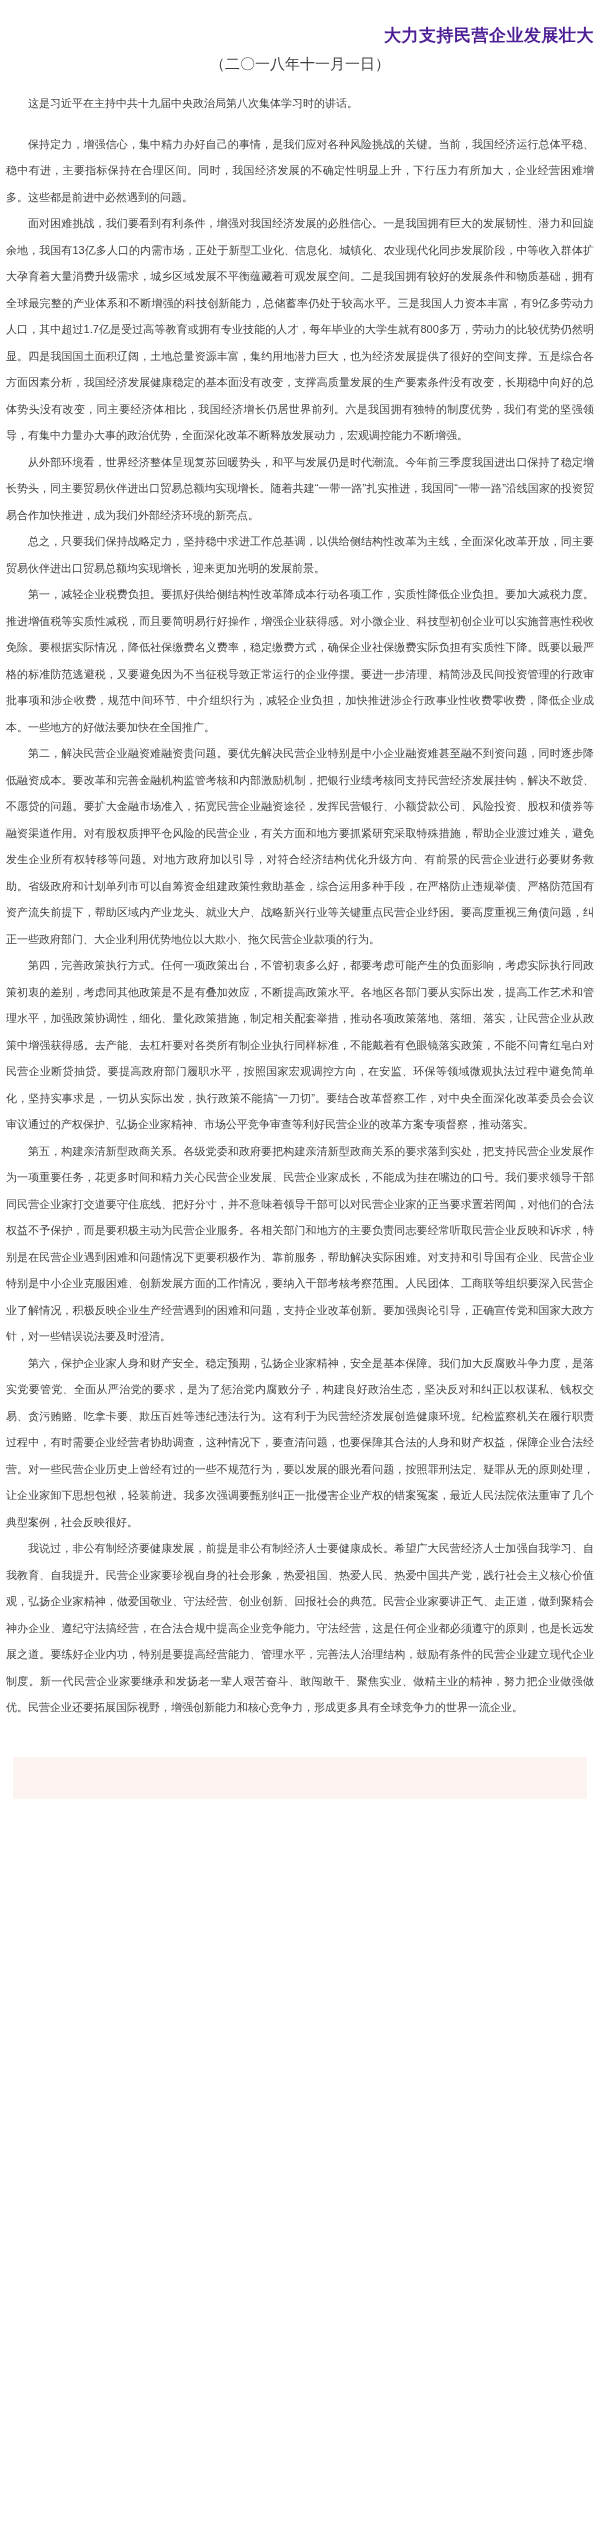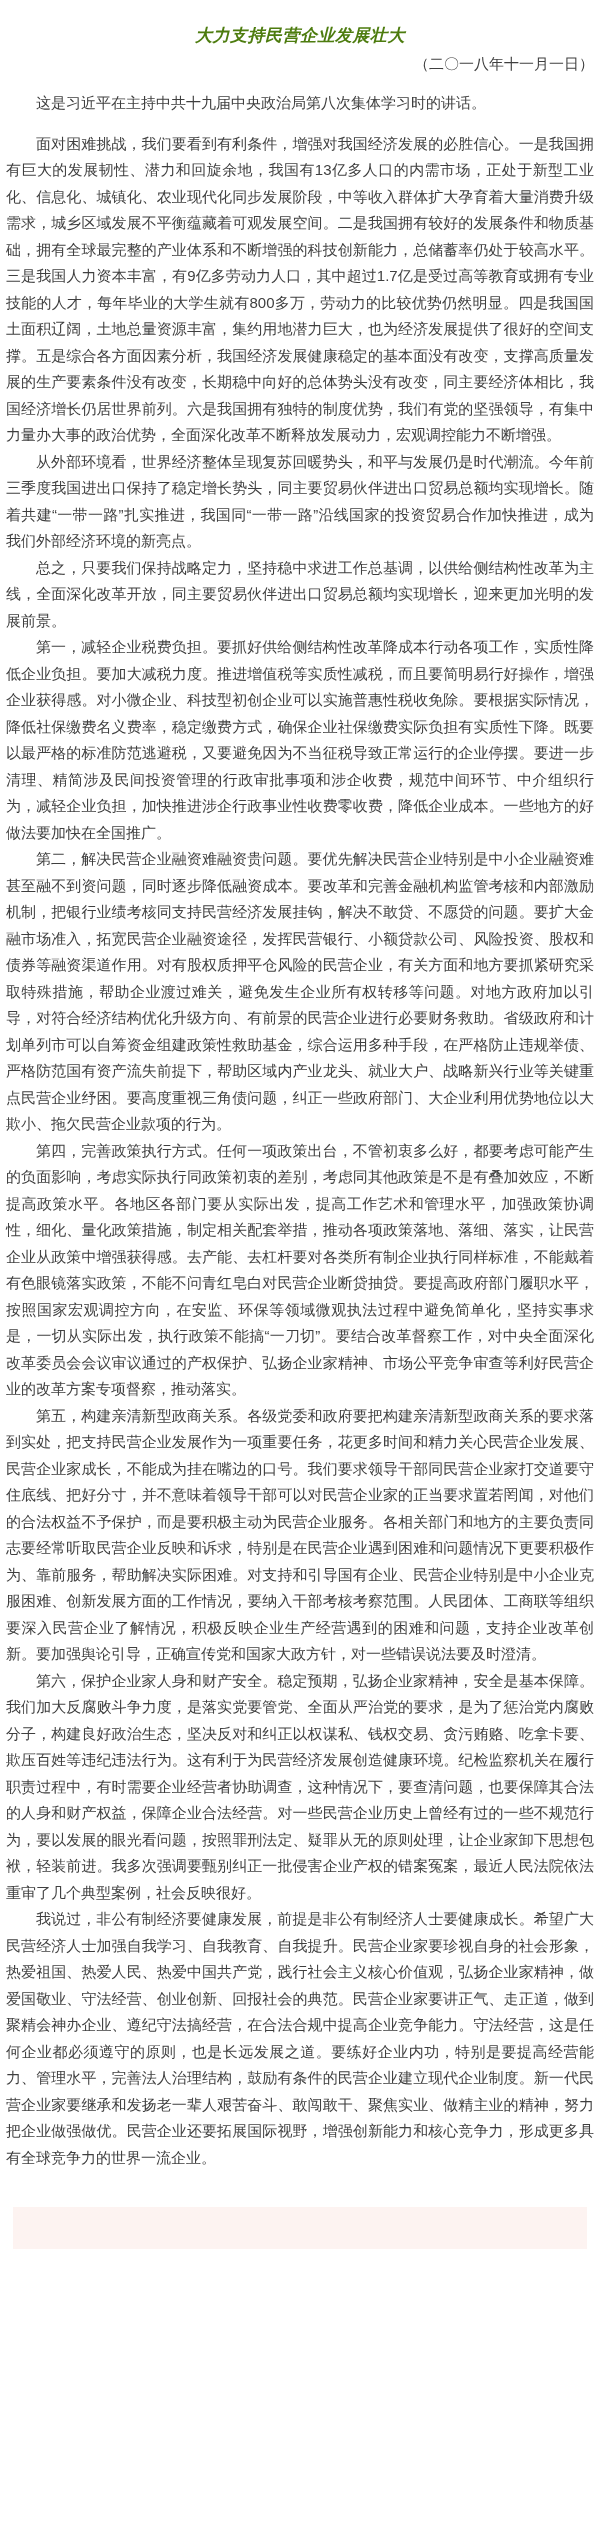--- a/index.html
+++ b/index.html
@@ -2,28 +2,28 @@
 <html style="--box-bg: #fdf3f1; --divider-red: #cd2323; --diamond-red: #c00000; --body-text: #3f3f3f; --footer-text: #9a9a9a;"><head>
 <meta charset="utf-8">
 <style>
   html,body { margin:0; padding:0; background:#ffffff; }
   body { font-family:"Liberation Sans","DejaVu Sans",sans-serif; }
   .page {
     width:600px; box-sizing:border-box; margin:0 auto;
     padding:18px 6px 26px; color:#3f3f3f; background:#fff;
   }
   .article-title {
-    font-size:17px; font-weight:bold; text-align:center;
-    margin:6px 0 8px; color:#4d7c0f; letter-spacing:0.5px;font-style:italic;
+    font-size:17px; font-weight:bold; text-align:right;
+    margin:6px 0 8px; color:#4c1d95; letter-spacing:0.5px;
   }
   .article-date {
-    font-size:15px; text-align:right; color:#3f3f3f; margin-bottom:16px;
+    font-size:15px; text-align:center; color:#3f3f3f; margin-bottom:16px;
   }
   p.body-p, p.intro-p {
-    margin:0; font-size:15px; line-height:26.5px;
+    margin:0; font-size:11px; line-height:26.5px;
     text-indent:2em; text-align:justify; color:#3f3f3f;
     word-break:break-all;
   }
   p.intro-p { margin:14px 0; }
   .book-box {
     background:var(--box-bg,#fdf3f1);
     margin:36px 7px 0; padding:26px 12px 16px; box-sizing:border-box;
   }
 </style>
 </head>
@@ -31,20 +31,21 @@
 
 <div class="page">
 
   <h1 class="article-title">大力支持民营企业发展壮大</h1>
 
   <div class="article-date">（二〇一八年十一月一日）</div>
 
   <p class="intro-p">这是习近平在主持中共十九届中央政治局第八次集体学习时的讲话。</p>
 
   <div id="article-body">
+      <p class="body-p">保持定力，增强信心，集中精力办好自己的事情，是我们应对各种风险挑战的关键。当前，我国经济运行总体平稳、稳中有进，主要指标保持在合理区间。同时，我国经济发展的不确定性明显上升，下行压力有所加大，企业经营困难增多。这些都是前进中必然遇到的问题。</p>
       <p class="body-p">面对困难挑战，我们要看到有利条件，增强对我国经济发展的必胜信心。一是我国拥有巨大的发展韧性、潜力和回旋余地，我国有13亿多人口的内需市场，正处于新型工业化、信息化、城镇化、农业现代化同步发展阶段，中等收入群体扩大孕育着大量消费升级需求，城乡区域发展不平衡蕴藏着可观发展空间。二是我国拥有较好的发展条件和物质基础，拥有全球最完整的产业体系和不断增强的科技创新能力，总储蓄率仍处于较高水平。三是我国人力资本丰富，有9亿多劳动力人口，其中超过1.7亿是受过高等教育或拥有专业技能的人才，每年毕业的大学生就有800多万，劳动力的比较优势仍然明显。四是我国国土面积辽阔，土地总量资源丰富，集约用地潜力巨大，也为经济发展提供了很好的空间支撑。五是综合各方面因素分析，我国经济发展健康稳定的基本面没有改变，支撑高质量发展的生产要素条件没有改变，长期稳中向好的总体势头没有改变，同主要经济体相比，我国经济增长仍居世界前列。六是我国拥有独特的制度优势，我们有党的坚强领导，有集中力量办大事的政治优势，全面深化改革不断释放发展动力，宏观调控能力不断增强。</p>
       <p class="body-p">从外部环境看，世界经济整体呈现复苏回暖势头，和平与发展仍是时代潮流。今年前三季度我国进出口保持了稳定增长势头，同主要贸易伙伴进出口贸易总额均实现增长。随着共建“一带一路”扎实推进，我国同“一带一路”沿线国家的投资贸易合作加快推进，成为我们外部经济环境的新亮点。</p>
       <p class="body-p">总之，只要我们保持战略定力，坚持稳中求进工作总基调，以供给侧结构性改革为主线，全面深化改革开放，同主要贸易伙伴进出口贸易总额均实现增长，迎来更加光明的发展前景。</p>
       <p class="body-p">第一，减轻企业税费负担。要抓好供给侧结构性改革降成本行动各项工作，实质性降低企业负担。要加大减税力度。推进增值税等实质性减税，而且要简明易行好操作，增强企业获得感。对小微企业、科技型初创企业可以实施普惠性税收免除。要根据实际情况，降低社保缴费名义费率，稳定缴费方式，确保企业社保缴费实际负担有实质性下降。既要以最严格的标准防范逃避税，又要避免因为不当征税导致正常运行的企业停摆。要进一步清理、精简涉及民间投资管理的行政审批事项和涉企收费，规范中间环节、中介组织行为，减轻企业负担，加快推进涉企行政事业性收费零收费，降低企业成本。一些地方的好做法要加快在全国推广。</p>
       <p class="body-p">第二，解决民营企业融资难融资贵问题。要优先解决民营企业特别是中小企业融资难甚至融不到资问题，同时逐步降低融资成本。要改革和完善金融机构监管考核和内部激励机制，把银行业绩考核同支持民营经济发展挂钩，解决不敢贷、不愿贷的问题。要扩大金融市场准入，拓宽民营企业融资途径，发挥民营银行、小额贷款公司、风险投资、股权和债券等融资渠道作用。对有股权质押平仓风险的民营企业，有关方面和地方要抓紧研究采取特殊措施，帮助企业渡过难关，避免发生企业所有权转移等问题。对地方政府加以引导，对符合经济结构优化升级方向、有前景的民营企业进行必要财务救助。省级政府和计划单列市可以自筹资金组建政策性救助基金，综合运用多种手段，在严格防止违规举债、严格防范国有资产流失前提下，帮助区域内产业龙头、就业大户、战略新兴行业等关键重点民营企业纾困。要高度重视三角债问题，纠正一些政府部门、大企业利用优势地位以大欺小、拖欠民营企业款项的行为。</p>
       <p class="body-p">第四，完善政策执行方式。任何一项政策出台，不管初衷多么好，都要考虑可能产生的负面影响，考虑实际执行同政策初衷的差别，考虑同其他政策是不是有叠加效应，不断提高政策水平。各地区各部门要从实际出发，提高工作艺术和管理水平，加强政策协调性，细化、量化政策措施，制定相关配套举措，推动各项政策落地、落细、落实，让民营企业从政策中增强获得感。去产能、去杠杆要对各类所有制企业执行同样标准，不能戴着有色眼镜落实政策，不能不问青红皂白对民营企业断贷抽贷。要提高政府部门履职水平，按照国家宏观调控方向，在安监、环保等领域微观执法过程中避免简单化，坚持实事求是，一切从实际出发，执行政策不能搞“一刀切”。要结合改革督察工作，对中央全面深化改革委员会会议审议通过的产权保护、弘扬企业家精神、市场公平竞争审查等利好民营企业的改革方案专项督察，推动落实。</p>
       <p class="body-p">第五，构建亲清新型政商关系。各级党委和政府要把构建亲清新型政商关系的要求落到实处，把支持民营企业发展作为一项重要任务，花更多时间和精力关心民营企业发展、民营企业家成长，不能成为挂在嘴边的口号。我们要求领导干部同民营企业家打交道要守住底线、把好分寸，并不意味着领导干部可以对民营企业家的正当要求置若罔闻，对他们的合法权益不予保护，而是要积极主动为民营企业服务。各相关部门和地方的主要负责同志要经常听取民营企业反映和诉求，特别是在民营企业遇到困难和问题情况下更要积极作为、靠前服务，帮助解决实际困难。对支持和引导国有企业、民营企业特别是中小企业克服困难、创新发展方面的工作情况，要纳入干部考核考察范围。人民团体、工商联等组织要深入民营企业了解情况，积极反映企业生产经营遇到的困难和问题，支持企业改革创新。要加强舆论引导，正确宣传党和国家大政方针，对一些错误说法要及时澄清。</p>
       <p class="body-p">第六，保护企业家人身和财产安全。稳定预期，弘扬企业家精神，安全是基本保障。我们加大反腐败斗争力度，是落实党要管党、全面从严治党的要求，是为了惩治党内腐败分子，构建良好政治生态，坚决反对和纠正以权谋私、钱权交易、贪污贿赂、吃拿卡要、欺压百姓等违纪违法行为。这有利于为民营经济发展创造健康环境。纪检监察机关在履行职责过程中，有时需要企业经营者协助调查，这种情况下，要查清问题，也要保障其合法的人身和财产权益，保障企业合法经营。对一些民营企业历史上曾经有过的一些不规范行为，要以发展的眼光看问题，按照罪刑法定、疑罪从无的原则处理，让企业家卸下思想包袱，轻装前进。我多次强调要甄别纠正一批侵害企业产权的错案冤案，最近人民法院依法重审了几个典型案例，社会反映很好。</p>
       <p class="body-p">我说过，非公有制经济要健康发展，前提是非公有制经济人士要健康成长。希望广大民营经济人士加强自我学习、自我教育、自我提升。民营企业家要珍视自身的社会形象，热爱祖国、热爱人民、热爱中国共产党，践行社会主义核心价值观，弘扬企业家精神，做爱国敬业、守法经营、创业创新、回报社会的典范。民营企业家要讲正气、走正道，做到聚精会神办企业、遵纪守法搞经营，在合法合规中提高企业竞争能力。守法经营，这是任何企业都必须遵守的原则，也是长远发展之道。要练好企业内功，特别是要提高经营能力、管理水平，完善法人治理结构，鼓励有条件的民营企业建立现代企业制度。新一代民营企业家要继承和发扬老一辈人艰苦奋斗、敢闯敢干、聚焦实业、做精主业的精神，努力把企业做强做优。民营企业还要拓展国际视野，增强创新能力和核心竞争力，形成更多具有全球竞争力的世界一流企业。</p>
     </div>

